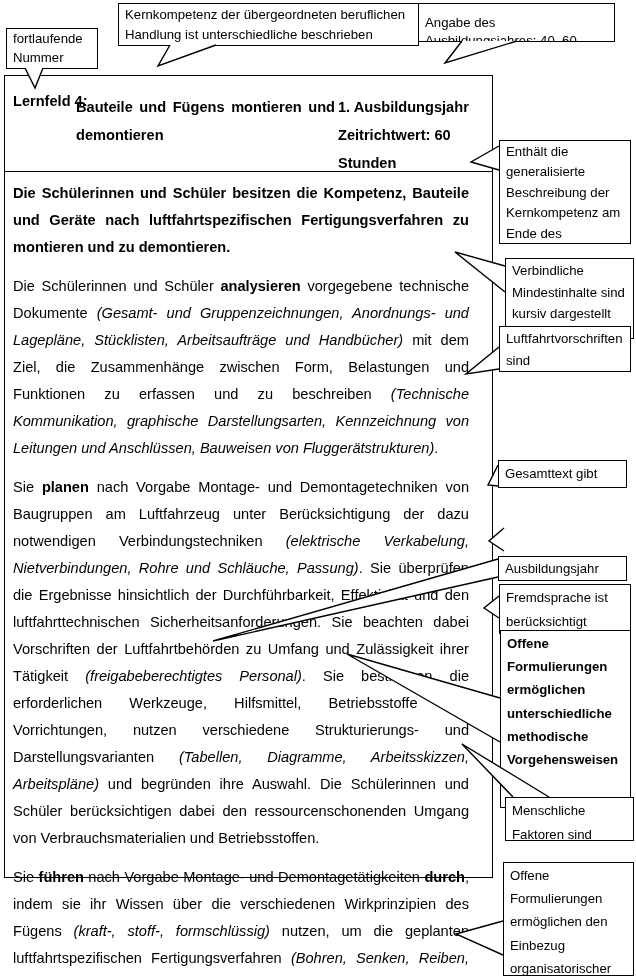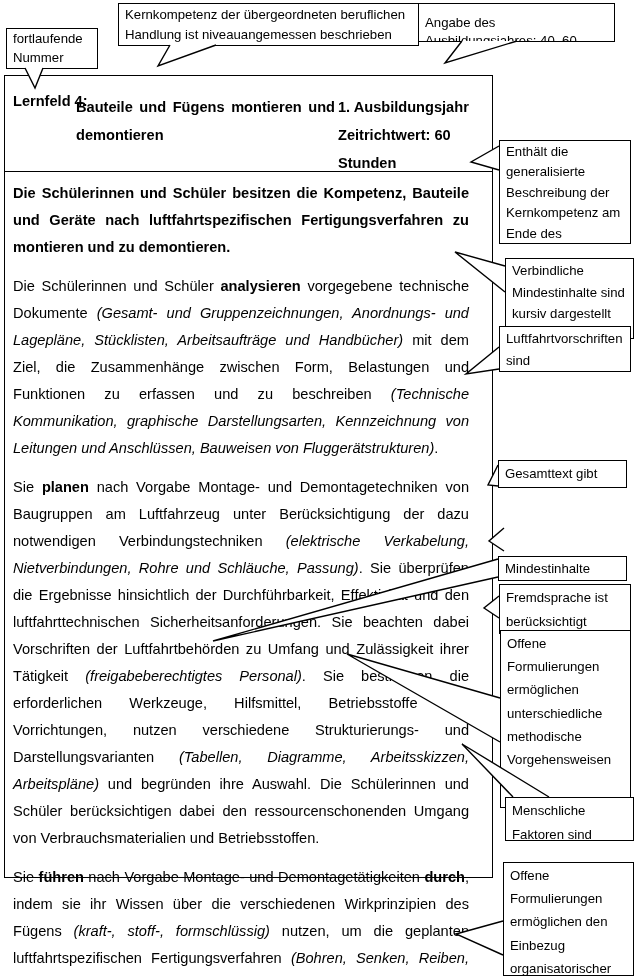--- a/index.html
+++ b/index.html
@@ -26,37 +26,37 @@
   #co-a{left:6px;top:28px;width:92px;height:41px;line-height:19px;padding-top:0;}
   #co-b{left:118px;top:3px;width:301px;height:43px;line-height:20px;padding-top:1px;}
   #co-c{left:418px;top:3px;width:197px;height:39px;line-height:18px;padding-top:10px;}
   #co-d{left:499px;top:140px;width:132px;height:104px;line-height:20.4px;}
   #co-e{left:505px;top:258px;width:129px;height:81px;line-height:21.5px;}
   #co-f{left:499px;top:326px;width:132px;height:46px;line-height:22px;overflow-wrap:anywhere;}
   #co-g{left:498px;top:460px;width:129px;height:28px;line-height:24px;z-index:9;}
   #co-h{left:504px;top:490px;width:132px;height:69px;line-height:22.6px;z-index:12;}
   #co-i{left:498px;top:556px;width:129px;height:25px;line-height:21px;z-index:11;}
   #co-j{left:499px;top:584px;width:132px;height:50px;line-height:24px;}
-  #co-k{left:500px;top:630px;width:131px;height:178px;line-height:23.2px;}
+  #co-k{left:500px;top:630px;width:131px;height:178px;line-height:23.2px;font-weight:bold;}
   #co-l{left:505px;top:797px;width:129px;height:44px;line-height:24px;}
   #co-m{left:503px;top:862px;width:131px;height:114px;line-height:23.2px;}
 </style>
 </head>
 <body>
 
 <div id="page">
 
   <div class="callout" id="co-a"><span>fortlaufende Nummer</span></div>
-  <div class="callout" id="co-b"><span>Kernkompetenz der übergeordneten beruflichen Handlung ist niveauangemessen beschrieben</span></div>
+  <div class="callout" id="co-b"><span>Kernkompetenz der übergeordneten beruflichen Handlung ist unterschiedliche beschrieben</span></div>
   <div class="callout" id="co-c"><span>Angabe des Ausbildungsjahres: 40, 60</span></div>
   <div class="callout" id="co-d"><span>Enthält die generalisierte Beschreibung der Kernkompetenz am Ende des</span></div>
   <div class="callout" id="co-e"><span>Verbindliche Mindestinhalte sind kursiv dargestellt</span></div>
   <div class="callout" id="co-f"><span>Luftfahrtvorschriften sind</span></div>
   <div class="callout" id="co-g"><span>Gesamttext gibt</span></div>
-  <div class="callout" id="co-i"><span>Mindestinhalte</span></div>
+  <div class="callout" id="co-i"><span>Ausbildungsjahr</span></div>
   <div class="callout" id="co-j"><span>Fremdsprache ist berücksichtigt</span></div>
   <div class="callout" id="co-k"><span>Offene Formulierungen ermöglichen unterschiedliche methodische Vorgehensweisen</span></div>
   <div class="callout" id="co-l"><span>Menschliche Faktoren sind</span></div>
   <div class="callout" id="co-m"><span>Offene Formulierungen ermöglichen den Einbezug organisatorischer</span></div>
 
   <div class="mainbox">
     <div class="mb-header">
       <span class="lf-label">Lernfeld 4:</span>
       <span class="lf-title">Bauteile und Fügens montieren und demontieren</span>
       <span class="lf-right">

